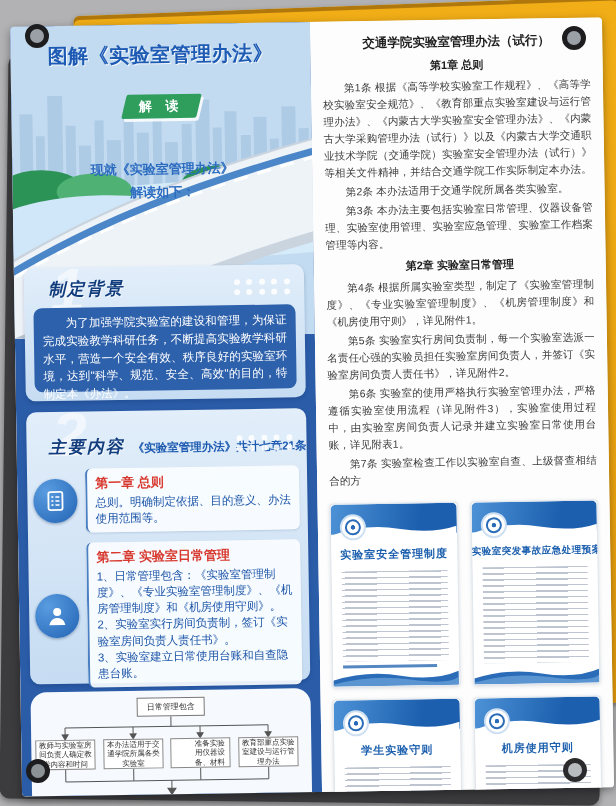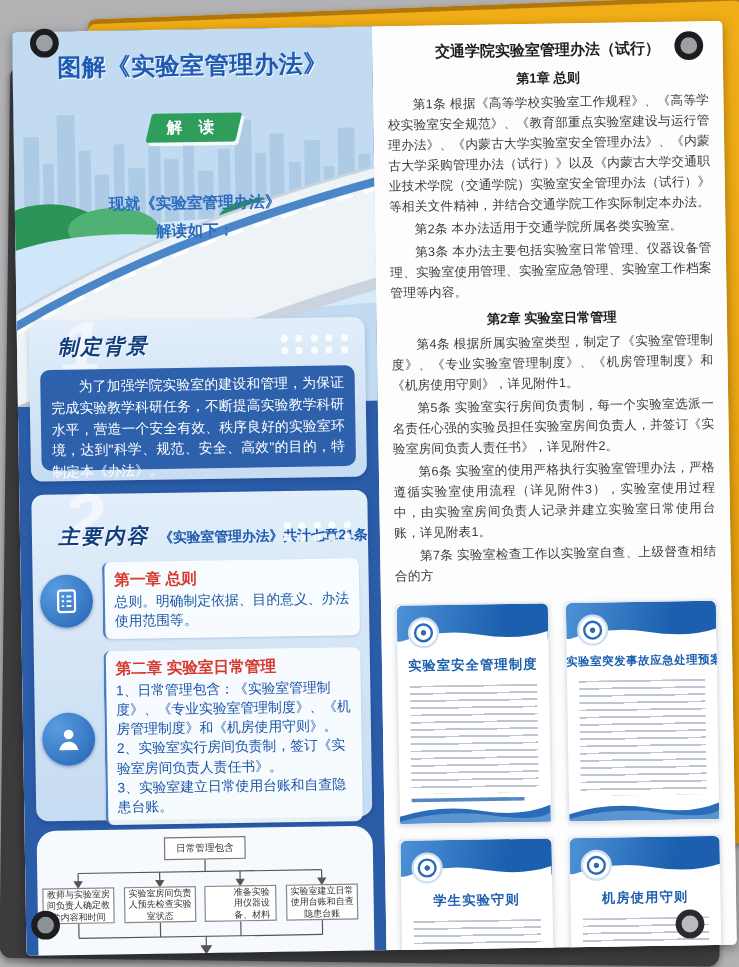--- a/index.html
+++ b/index.html
@@ -290,23 +290,23 @@
             <line x1="102" y1="78" x2="102" y2="90"></line>
             <line x1="169" y1="78" x2="169" y2="90"></line>
             <line x1="237" y1="78" x2="237" y2="90"></line>
             <line x1="34" y1="90" x2="237" y2="90"></line>
             <line x1="140" y1="90" x2="140" y2="99"></line>
               <path d="M136 98 h8 l-4 6 z"></path>
           </g>
         </svg>
         <div class="flow-start">日常管理包含</div>
         <div class="flow-box" style="left:4px;">教师与实验室房间负责人确定教学内容和时间</div>
-        <div class="flow-box" style="left:72px;">实验室房间负责人预先检查实验室状态</div>
+        <div class="flow-box" style="left:72px;">本办法适用于交通学院所属各类实验室</div>
         <div class="flow-box" style="left:139px;padding-left:20px;">准备实验用仪器设备、材料</div>
-        <div class="flow-box" style="left:207px;">实验室建立日常使用台账和自查隐患台账</div>
+        <div class="flow-box" style="left:207px;">教育部重点实验室建设与运行管理办法</div>
       </div>
     </div>
 
     <div class="col-right">
       <div class="doc-title">交通学院实验室管理办法（试行）</div>
       <div class="doc-h">第1章 总则</div>
       <p class="doc-p">第1条 根据《高等学校实验室工作规程》、《高等学校实验室安全规范》、《教育部重点实验室建设与运行管理办法》、《内蒙古大学实验室安全管理办法》、《内蒙古大学采购管理办法（试行）》以及《内蒙古大学交通职业技术学院（交通学院）实验室安全管理办法（试行）》等相关文件精神，并结合交通学院工作实际制定本办法。</p>
       <p class="doc-p">第2条 本办法适用于交通学院所属各类实验室。</p>
       <p class="doc-p">第3条 本办法主要包括实验室日常管理、仪器设备管理、实验室使用管理、实验室应急管理、实验室工作档案管理等内容。</p>
       <div class="doc-h">第2章 实验室日常管理</div>

